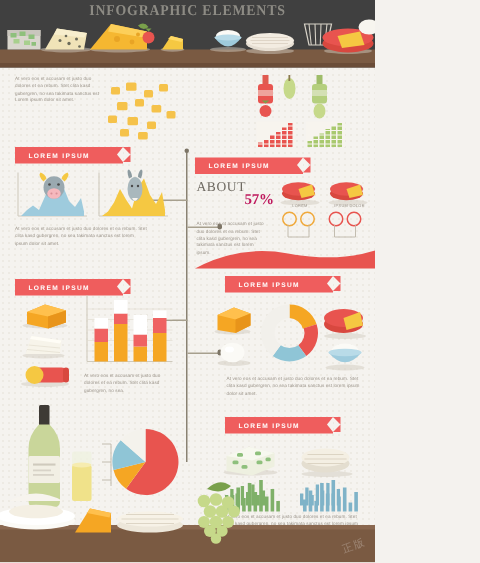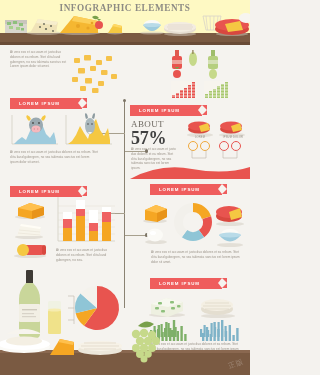--- a/index.html
+++ b/index.html
@@ -12,21 +12,21 @@
   .page{position:absolute;inset:0;width:250px;height:375px;background:#f5f3ef;overflow:hidden;}
 
   
   .dots{
     position:absolute;inset:0;
     background-image:radial-gradient(#e6e2da 0.5px, transparent 0.6px);
     background-size:4px 4px;opacity:.55;pointer-events:none;
   }
 
   
-  .header{position:absolute;left:0;top:0;width:250px;height:45px;background:#fef9c3;}
+  .header{position:absolute;left:0;top:0;width:250px;height:45px;background:#404040;}
   .title{
     position:absolute;left:0;top:2px;width:250px;text-align:center;
     font-family:"Liberation Serif",serif;
     font-size:10px;letter-spacing:.6px;color:#8d8b84;font-weight:bold;
     transform:scaleX(.92);
   }
   .shelf-top{position:absolute;left:0;top:33px;width:250px;height:9px;background:#7a5a42;}
   .shelf-top:after{content:"";position:absolute;left:0;top:9px;width:250px;height:3px;background:#6a4c37;}
 
   
@@ -59,21 +59,21 @@
   .tl-dot{position:absolute;width:3.4px;height:3.4px;border-radius:50%;background:#7d7566;}
   .tl-arm{position:absolute;height:1px;background:#a7a08e;}
 
   
   .about{
     position:absolute;font-family:"Liberation Serif",serif;font-weight:normal;
     color:#6f6a62;font-size:9px;letter-spacing:.4px;
   }
   .pct{
     position:absolute;font-family:"Liberation Serif",serif;font-weight:bold;
-    color:#404040;font-size:18px;letter-spacing:-.2px;
+    color:#be185d;font-size:10px;letter-spacing:-.2px;margin-left:32px;
   }
 
   .mini-label{position:absolute;font-size:2.6px;color:#9a9389;text-align:center;letter-spacing:.2px;}
 
   .ring{position:absolute;border-radius:50%;border:1.3px solid #f0a93b;}
   .ring.red{border-color:#e8544f;}
 
   .watermark{
     position:absolute;right:6px;bottom:6px;font-size:7px;color:rgba(255,255,255,.25);
     transform:rotate(-20deg);font-family:"Liberation Serif",serif;letter-spacing:1px;

